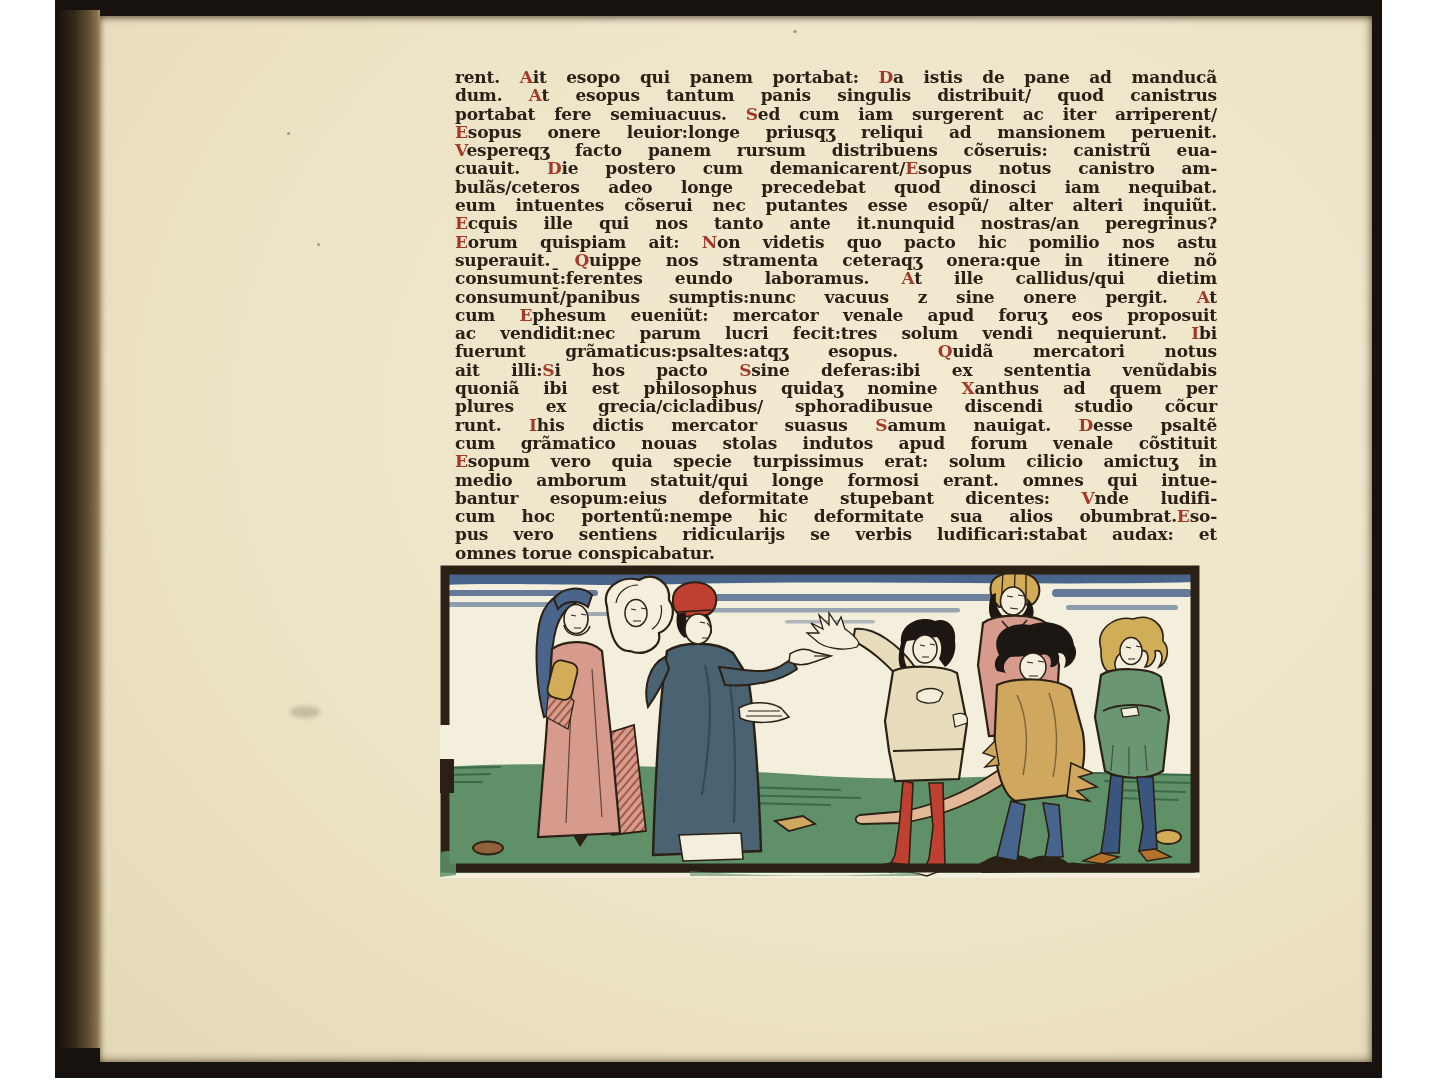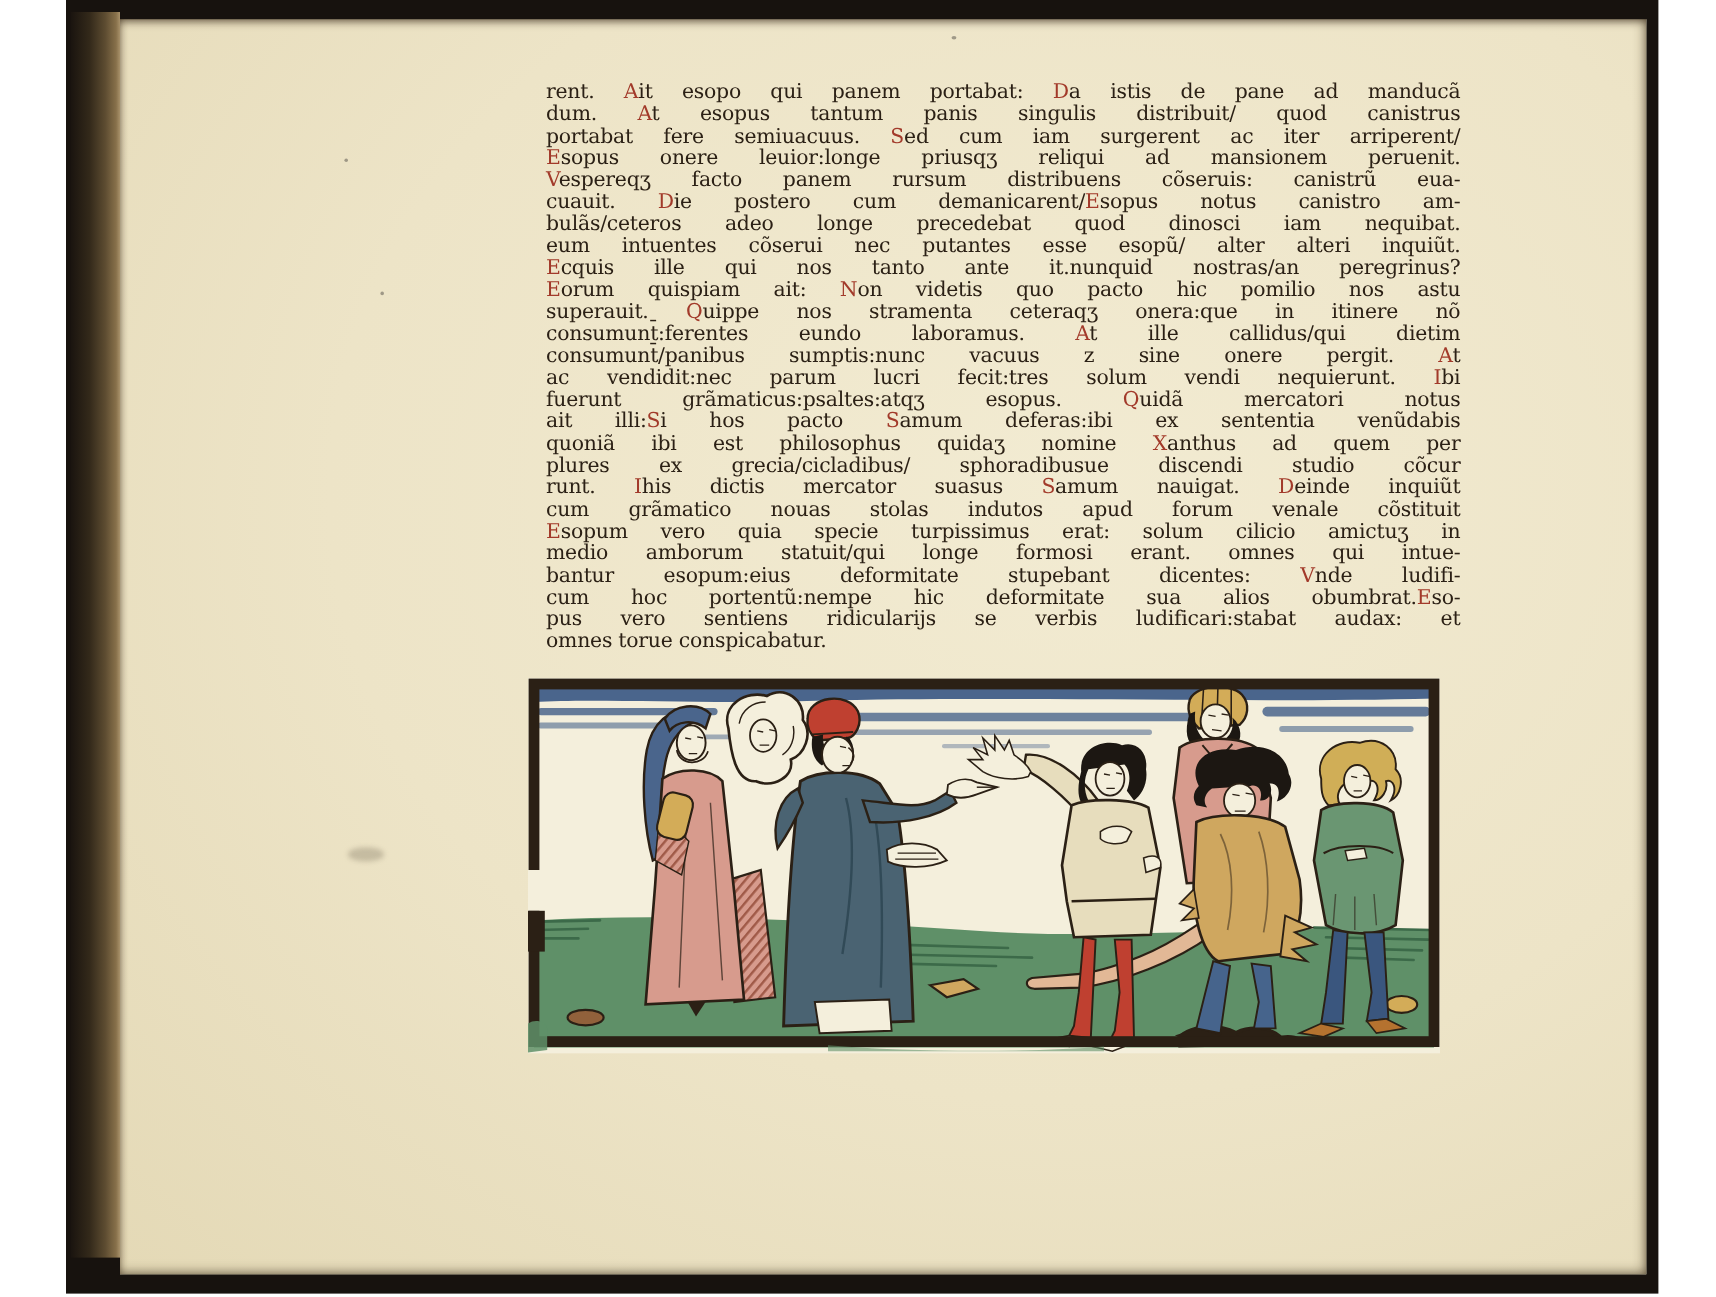--- a/index.html
+++ b/index.html
@@ -8,21 +8,21 @@
   .mat{position:absolute;left:55px;top:0;width:1327px;height:1078px;background:var(--mat);}
   .gutter{position:absolute;left:4px;top:10px;width:41px;height:1038px;
           background:linear-gradient(90deg,#1a140f 0%,#33291a 38%,#5d4c31 70%,#87704a 92%,#a8916a 100%);}
   .page{position:absolute;left:45px;top:16px;width:1272px;height:1046px;
         background:radial-gradient(ellipse at 62% 38%, #f2ebd2 0%, var(--paper) 55%, #e4d9b6 100%);
         box-shadow:inset 0 5px 7px -3px rgba(40,25,10,.6),
                    inset -6px 0 9px -4px rgba(60,45,25,.45),
                    inset 0 -6px 9px -4px rgba(60,45,25,.5),
                    inset 4px 0 6px -3px rgba(80,60,35,.35);}
   .textblock{position:absolute;left:355px;top:52px;width:762px;color:var(--ink);
-             font-size:17px;font-weight:400;letter-spacing:-0.2px;}
+             font-size:17px;font-weight:700;letter-spacing:-0.2px;}
   .tline{line-height:18.3px;height:18.3px;text-align:justify;text-align-last:justify;white-space:normal;}
   .tline.last{text-align-last:left;}
   .rub{color:var(--rubric);}
   .woodcut{position:absolute;left:340px;top:549px;width:760px;height:313px;}
   .smudge{position:absolute;left:190px;top:690px;width:30px;height:12px;border-radius:50%;
           background:rgba(110,100,80,.30);filter:blur(2px);}
   .speck{position:absolute;width:3px;height:3px;border-radius:50%;background:#6a665c;opacity:.6;}
   .speck.s1{left:187px;top:116px;} .speck.s2{left:217px;top:227px;} .speck.s3{left:693px;top:14px;width:4px;height:3px;}
 </style>
 </head>
@@ -44,26 +44,27 @@
           <div class="tline"><span class="rub">E</span><span>sopus onere leuior:longe priusqʒ reliqui ad mansionem peruenit.</span></div>
           <div class="tline"><span class="rub">V</span><span>espereqʒ facto panem rursum distribuens cõseruis: canistrũ eua-</span></div>
           <div class="tline"><span>cuauit. </span><span class="rub">D</span><span>ie postero cum demanicarent/</span><span class="rub">E</span><span>sopus notus canistro am-</span></div>
           <div class="tline"><span>bulãs/ceteros adeo longe precedebat quod dinosci iam nequibat.</span></div>
           <div class="tline"><span>eum intuentes cõserui nec putantes esse esopũ/ alter alteri inquiũt.</span></div>
           <div class="tline"><span class="rub">E</span><span>cquis ille qui nos tanto ante it.nunquid nostras/an peregrinus?</span></div>
           <div class="tline"><span class="rub">E</span><span>orum quispiam ait: </span><span class="rub">N</span><span>on videtis quo pacto hic pomilio nos astu</span></div>
           <div class="tline"><span>superauit. </span><span class="rub">Q</span><span>uippe nos stramenta ceteraqʒ onera:que in itinere nõ</span></div>
           <div class="tline"><span>consumunt̄:ferentes eundo laboramus. </span><span class="rub">A</span><span>t ille callidus/qui dietim</span></div>
           <div class="tline"><span>consumunt̄/panibus sumptis:nunc vacuus z sine onere pergit. </span><span class="rub">A</span><span>t</span></div>
+          <div class="tline"><span>cum </span><span class="rub">E</span><span>phesum eueniũt: mercator venale apud foruʒ eos proposuit</span></div>
           <div class="tline"><span>ac vendidit:nec parum lucri fecit:tres solum vendi nequierunt. </span><span class="rub">I</span><span>bi</span></div>
           <div class="tline"><span>fuerunt grãmaticus:psaltes:atqʒ esopus. </span><span class="rub">Q</span><span>uidã mercatori notus</span></div>
-          <div class="tline"><span>ait illi:</span><span class="rub">S</span><span>i hos pacto </span><span class="rub">S</span><span>amum deferas:ibi ex sententia venũdabis</span></div>
+          <div class="tline"><span>ait illi:</span><span class="rub">S</span><span>i hos pacto </span><span class="rub">S</span><span>sine deferas:ibi ex sententia venũdabis</span></div>
           <div class="tline"><span>quoniã ibi est philosophus quidaʒ nomine </span><span class="rub">X</span><span>anthus ad quem per</span></div>
           <div class="tline"><span>plures ex grecia/cicladibus/ sphoradibusue discendi studio cõcur</span></div>
-          <div class="tline"><span>runt. </span><span class="rub">I</span><span>his dictis mercator suasus </span><span class="rub">S</span><span>amum nauigat. </span><span class="rub">D</span><span>einde inquiũt</span></div>
+          <div class="tline"><span>runt. </span><span class="rub">I</span><span>his dictis mercator suasus </span><span class="rub">S</span><span>amum nauigat. </span><span class="rub">D</span><span>esse psaltẽ</span></div>
           <div class="tline"><span>cum grãmatico nouas stolas indutos apud forum venale cõstituit</span></div>
           <div class="tline"><span class="rub">E</span><span>sopum vero quia specie turpissimus erat: solum cilicio amictuʒ in</span></div>
           <div class="tline"><span>medio amborum statuit/qui longe formosi erant. omnes qui intue-</span></div>
           <div class="tline"><span>bantur esopum:eius deformitate stupebant dicentes: </span><span class="rub">V</span><span>nde ludifi-</span></div>
           <div class="tline"><span>cum hoc portentũ:nempe hic deformitate sua alios obumbrat.</span><span class="rub">E</span><span>so-</span></div>
           <div class="tline"><span>pus vero sentiens ridicularijs se verbis ludificari:stabat audax: et</span></div>
           <div class="tline last"><span>omnes torue conspicabatur.</span></div>
         </div>
 
       <svg class="woodcut" viewBox="0 0 760 313" role="img" aria-label="Hand-colored woodcut: at left two women (one in a rose gown with blue veil and yellow satchel, one in a white wimple) stand behind a man in a dark blue robe and red cap who points right; at right a merchant in a pink tunic and striped yellow cap stands behind three slaves for sale — a black-haired youth in a cream tunic and red hose with one arm raised, a ragged slave in a tan tunic and blue hose, and a blond youth in a green tunic — on green grass under a blue sky band, framed in black.">

